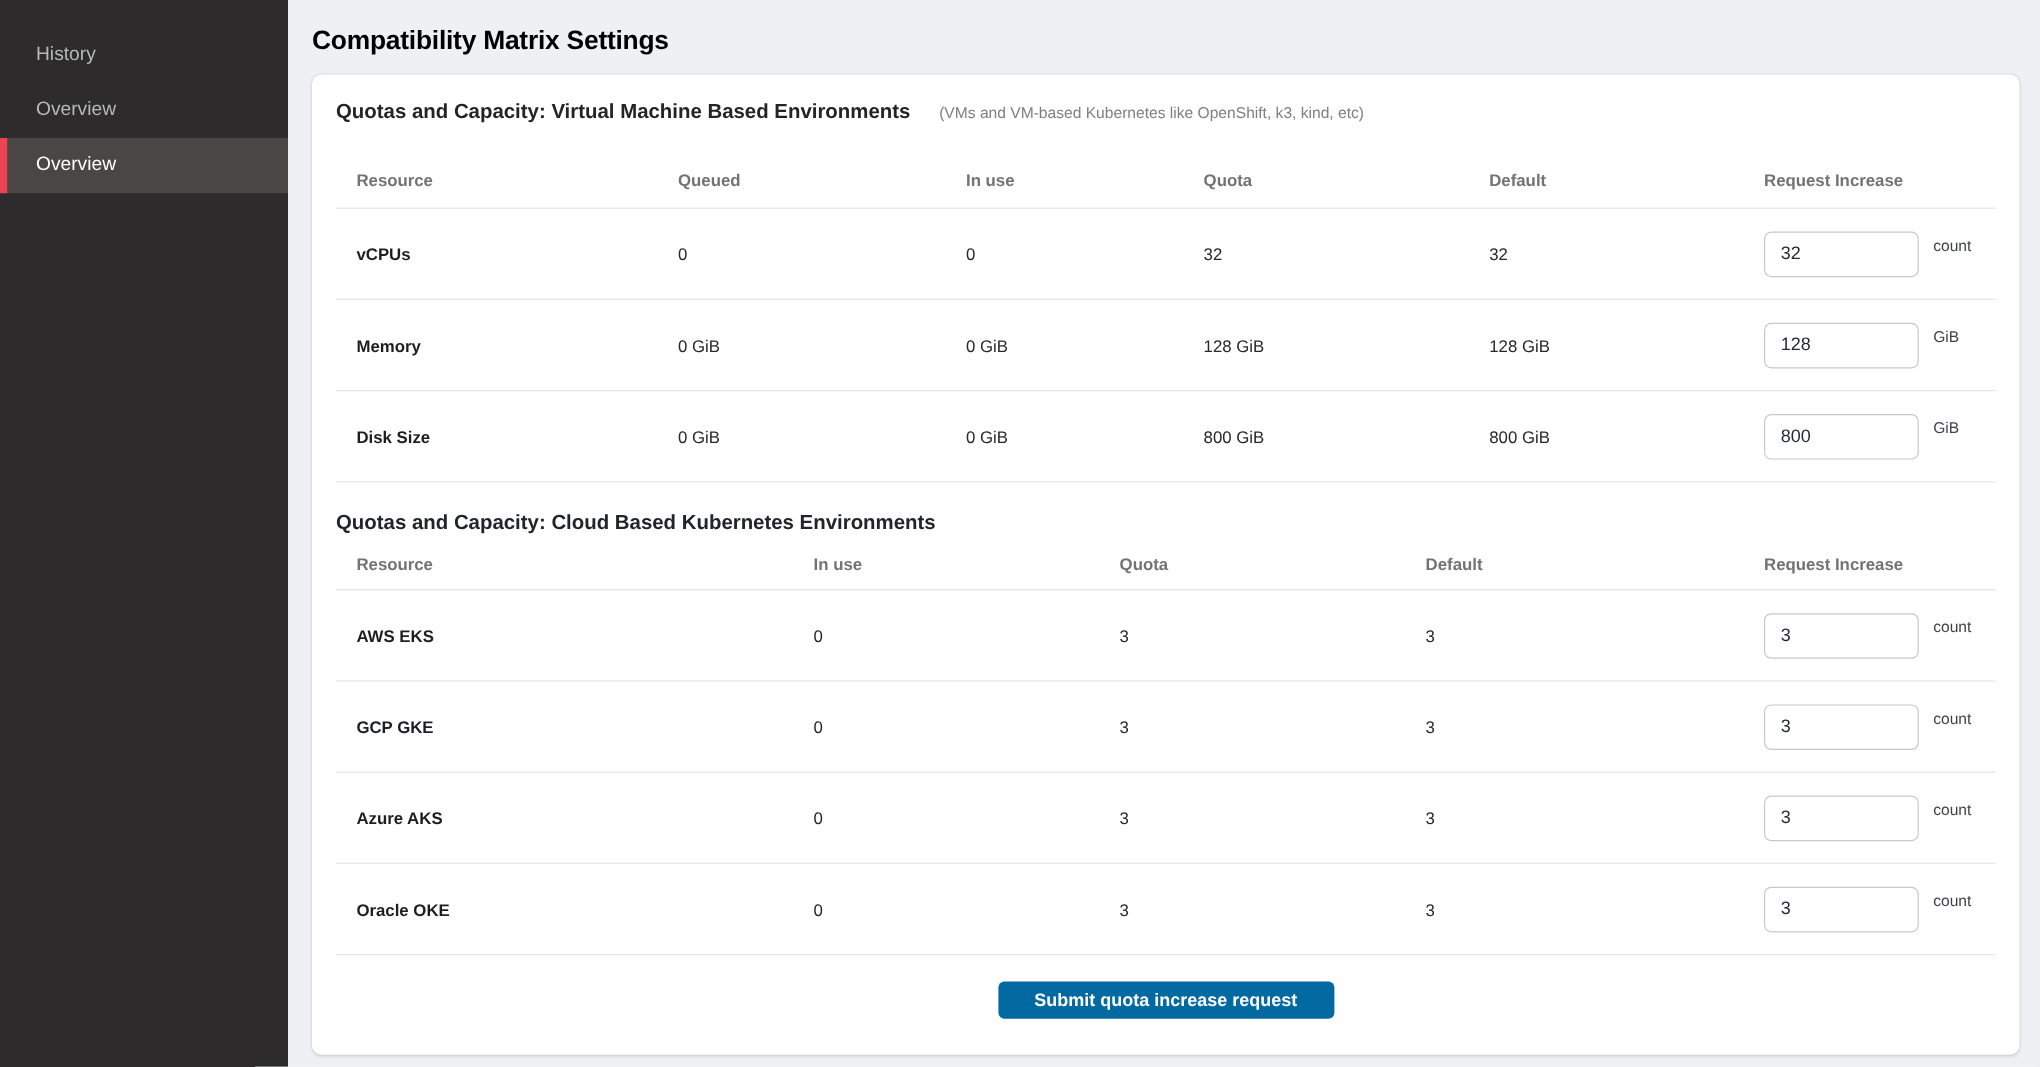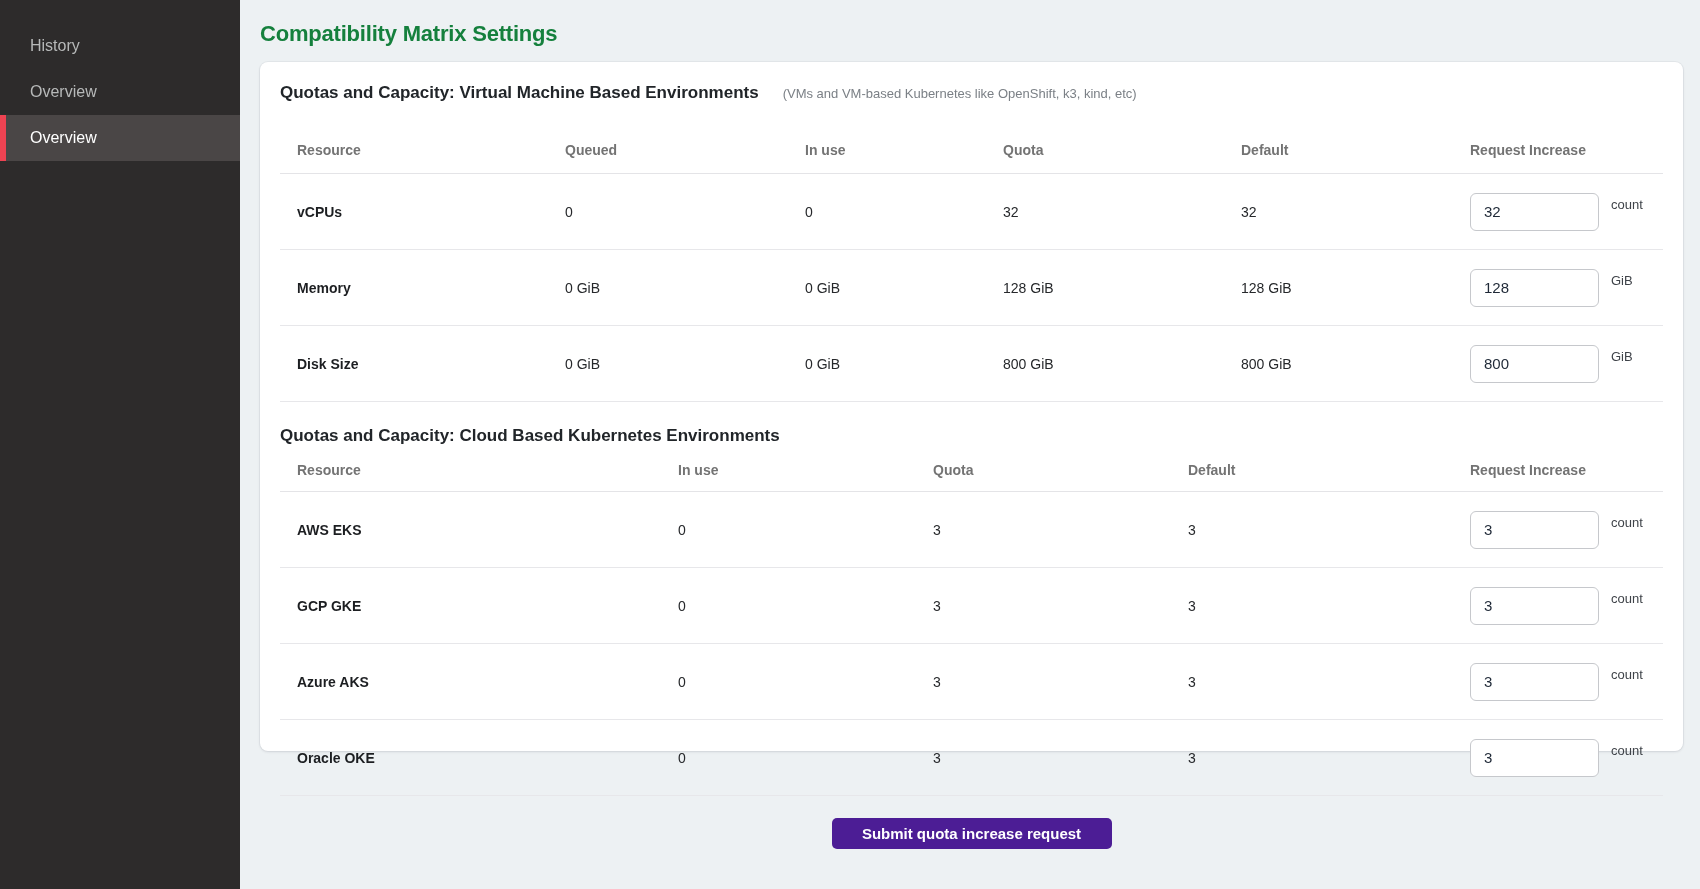--- a/index.html
+++ b/index.html
@@ -27,26 +27,26 @@
   }
   .nav-item.active {
     background:#4a4646;
     border-left-color:#ee4352;
     color:#ffffff;
   }
   
   .main { flex:1; padding:0 17px 0 20px; }
   .page-title {
     margin-top:21px;
-    font-size:22px; font-weight:700; color:#15803d;
+    font-size:22px; font-weight:700; color:#000000;
     letter-spacing:-0.2px;
   }
   .card {
     margin-top:15px;
-    height:689px;
+    height:817px;
     background:#ffffff;
     border-radius:8px;
     box-shadow:0 1px 3px rgba(16,24,40,.10), 0 0 0 1px rgba(16,24,40,.04);
     padding:20px 20px 16px 20px;
   }
   .section-head {
     font-size:17px; font-weight:700; color:#212529; line-height:21px;
     display:flex; align-items:baseline;
   }
   .section-sub {
@@ -80,21 +80,21 @@
     font-family:inherit;
     background:#ffffff;
     outline:none;
   }
   .unit { font-size:13px; color:#3f4349; transform:translateY(-7px); }
   
   .btn-row { height:74px; display:flex; align-items:center; justify-content:center; }
   .submit-btn {
     min-width:280px; height:31px;
     padding:0 18px;
-    background:#4c1d95; color:#ffffff;
+    background:#0369a1; color:#ffffff;
     border:none; border-radius:5px;
     font-size:15px; font-weight:700;
     font-family:inherit;
     cursor:pointer;
   }
 </style>
 </head>
 <body>
 
 <nav class="sidebar">

